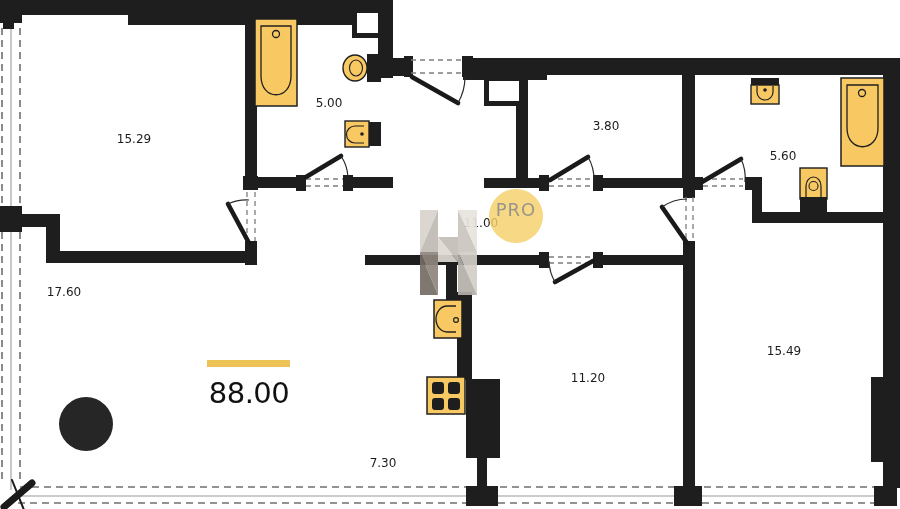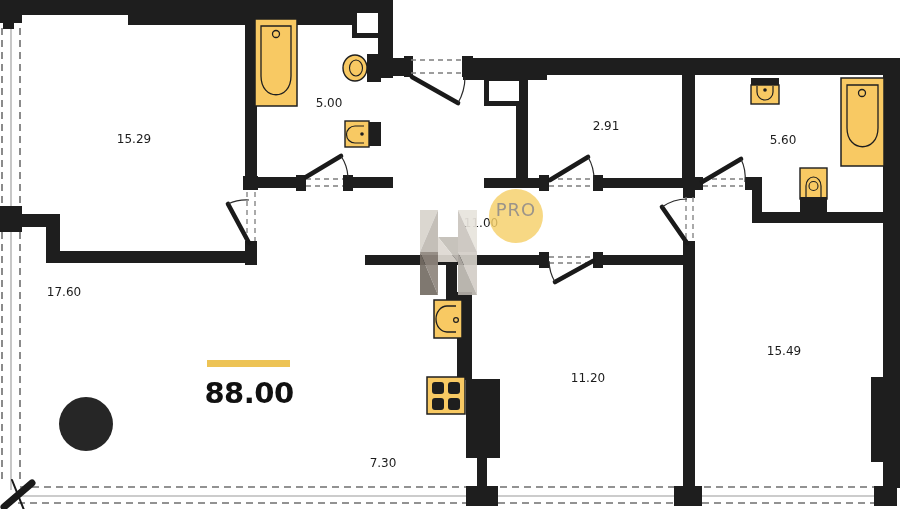--- a/index.html
+++ b/index.html
@@ -6,21 +6,21 @@
   .plan{
     position:relative;width:900px;height:509px;background:#ffffff;overflow:hidden;
     font-family:"DejaVu Sans","Liberation Sans",sans-serif;
   }
   .plan svg{position:absolute;left:0;top:0;}
   .lbl{
     position:absolute;transform:translate(-50%,-50%);
     font-size:12px;color:#1c1c1c;white-space:nowrap;letter-spacing:0px;z-index:3;
   }
   .lbl-total{
-    font-size:29px;font-weight:bold;color:#111111;letter-spacing:-0.5px;z-index:3;
+    font-size:29px;font-weight:normal;color:#111111;letter-spacing:-0.5px;z-index:3;
   }
   .accent-bar{
     position:absolute;left:207px;top:360px;width:83px;height:7px;background:#edc355;z-index:3;
   }
   .wm{position:absolute;left:0;top:0;z-index:4;pointer-events:none;}
   .pro{
     position:absolute;left:516px;top:209px;transform:translate(-50%,-50%);
     font-size:18px;color:#9b948a;letter-spacing:1px;z-index:5;text-align:center;
   }
 </style>
@@ -189,22 +189,22 @@
     <circle cx="86" cy="424" r="27" fill="#262626"></circle>
 
     <g stroke="#1a1a1a" stroke-linecap="round">
       <path d="M4,507 L32,483" stroke-width="7"></path>
       <path d="M12,480 L24,510" stroke-width="2"></path>
     </g>
   </svg>
 
   <div class="lbl" style="left:134px;top:139px">15.29</div>
   <div class="lbl" style="left:329px;top:103px">5.00</div>
-  <div class="lbl" style="left:606px;top:126px">2.91</div>
-  <div class="lbl" style="left:783px;top:140px">5.60</div>
+  <div class="lbl" style="left:606px;top:126px">3.80</div>
+  <div class="lbl" style="left:783px;top:156px">5.60</div>
   <div class="lbl" style="left:481px;top:223px">11.00</div>
   <div class="lbl" style="left:64px;top:292px">17.60</div>
   <div class="lbl" style="left:588px;top:378px">11.20</div>
   <div class="lbl" style="left:784px;top:351px">15.49</div>
   <div class="lbl" style="left:383px;top:463px">7.30</div>
 
   <div class="accent-bar"></div>
   <div class="lbl lbl-total" style="left:249px;top:393px">88.00</div>
 
   <svg class="wm" width="900" height="509" viewBox="0 0 900 509">

